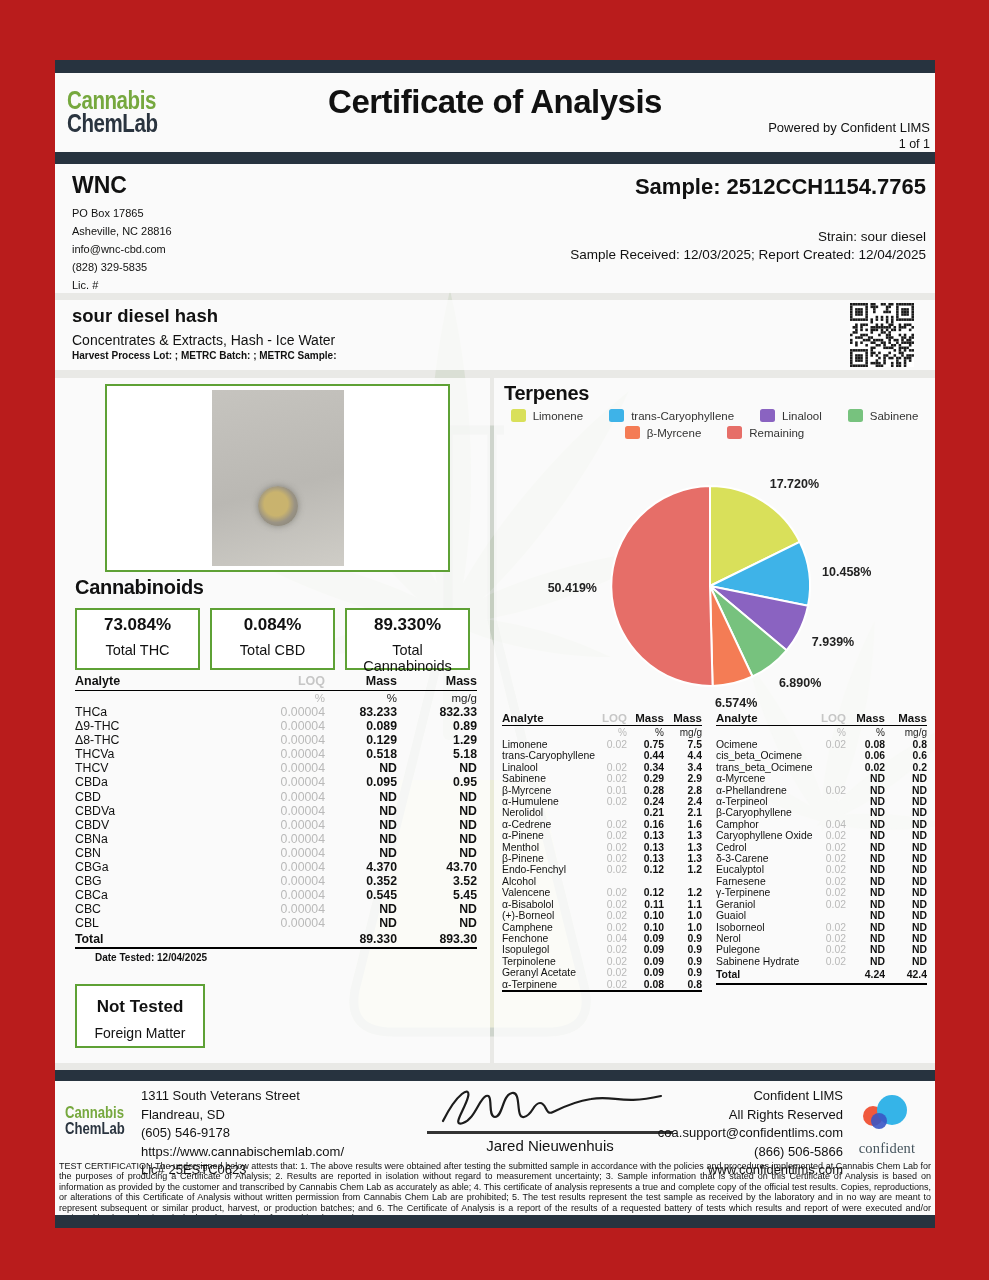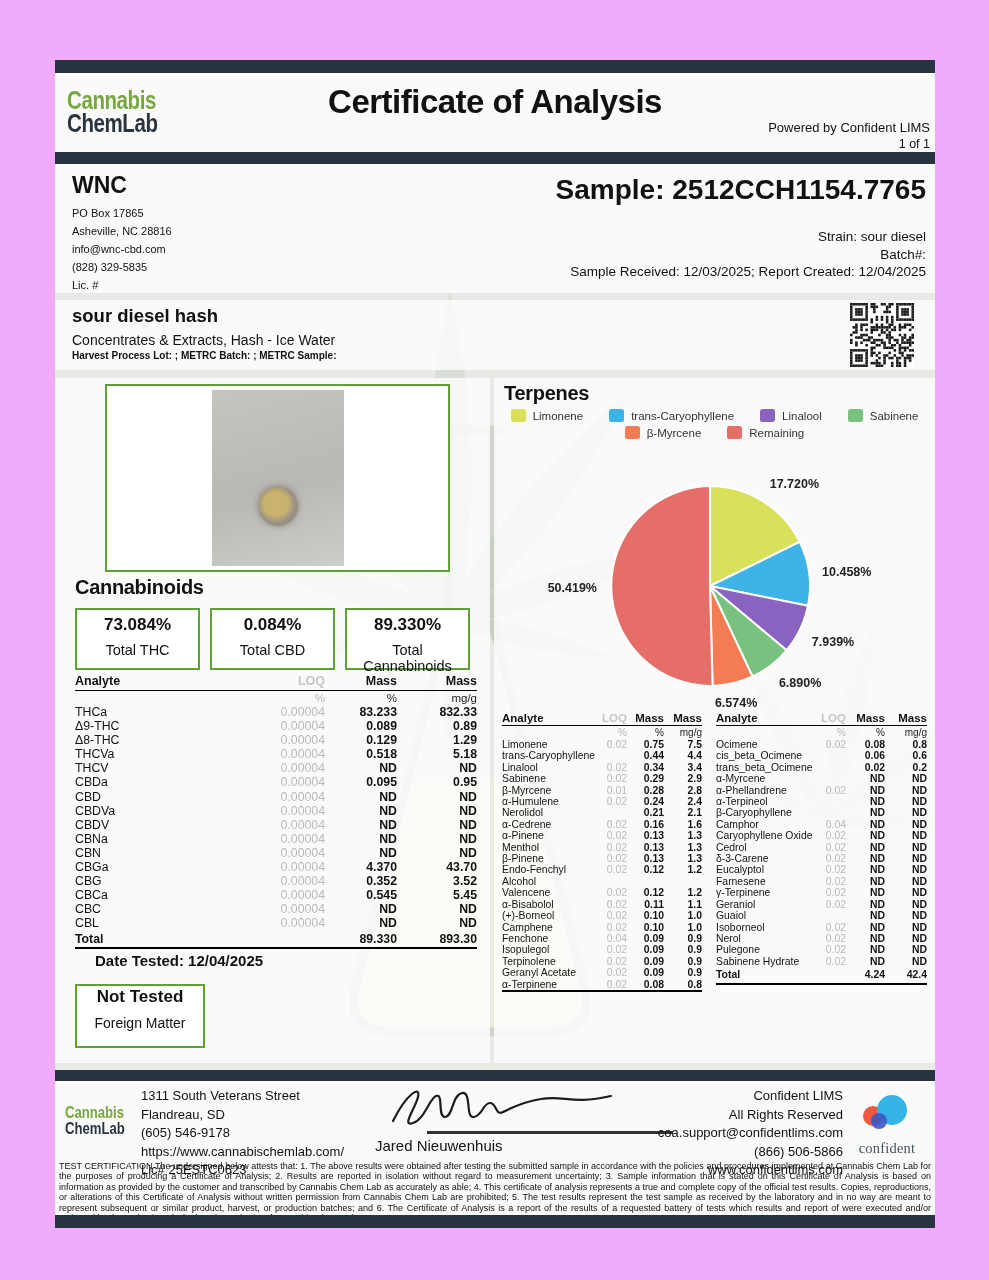--- a/index.html
+++ b/index.html
@@ -1,36 +1,36 @@
 <!DOCTYPE html>
 <html><head>
 <meta charset="utf-8">
 <style>
   html,body{margin:0;padding:0;background:#ffffff;}
   body{font-family:"Liberation Sans",sans-serif;color:#111;}
-  .page{position:relative;width:989px;height:1280px;background:#f0abfc;overflow:hidden;}
+  .page{position:relative;width:989px;height:1280px;background:#b91c1c;overflow:hidden;}
   .wrap{position:absolute;left:55px;top:60px;width:880px;height:1168px;background:#e9e9e6;}
   .bar{position:absolute;left:0;width:880px;background:#27333f;z-index:3;}
   .card{position:absolute;background:rgba(255,255,255,0.78);z-index:2;}
   .wm{position:absolute;left:0;top:0;width:880px;height:1168px;z-index:1;pointer-events:none;}
 
   
   .card.hd{left:0;top:13px;width:880px;height:79px;}
   .logo{position:absolute;left:12px;top:16px;line-height:23px;font-size:25px;font-weight:700;transform:scaleX(.82);transform-origin:left center;letter-spacing:-.5px;}
   .logo .l1{color:#76a83e;}
   .logo .l2{color:#2a343f;}
   .coa-title{position:absolute;left:0;right:0;top:10px;text-align:center;font-size:33px;font-weight:700;letter-spacing:-.5px;}
   .powered{position:absolute;right:5px;top:47px;font-size:13px;text-align:right;}
   .pageno{position:absolute;right:5px;top:64px;font-size:12.5px;text-align:right;}
 
   
   .card.client{left:0;top:104px;width:880px;height:129px;}
   .client-name{position:absolute;left:17px;top:8px;font-size:23px;font-weight:700;text-align:right;}
   .client-lines{position:absolute;left:17px;top:40px;font-size:11px;line-height:18px;}
-  .sample-id{position:absolute;right:9px;top:10px;font-size:28px;font-weight:700;}
+  .sample-id{position:absolute;right:9px;top:10px;font-size:22px;font-weight:700;}
   .sample-meta{position:absolute;right:9px;top:64px;font-size:13.5px;line-height:17.5px;text-align:right;}
 
   
   .card.product{left:0;top:240px;width:880px;height:70px;}
   .prod-name{position:absolute;left:17px;top:5px;font-size:18.5px;font-weight:700;}
   .prod-cat{position:absolute;left:17px;top:32px;font-size:14px;}
   .prod-metrc{position:absolute;left:17px;top:50px;font-size:10px;font-weight:700;}
   .qr{position:absolute;right:21px;top:3px;width:64px;height:64px;background:#fff;}
 
   
@@ -58,23 +58,23 @@
   .c-loq{text-align:right;color:#b9b9b9;}
   .c-pct,.c-mg{text-align:right;font-weight:700;}
   .thead .c-loq{color:#c6c6c6;}
   .cantable .c-loq{width:110px;}
   .cantable .c-pct{width:72px;}
   .cantable .c-mg{width:80px;}
   .cantable .trow{line-height:14.1px;}
   .cantable .tunits{font-size:11.5px;}
   .ttotal{font-weight:700;border-bottom:2.5px solid #000;line-height:16px;}
   .ttotal .c-name,.ttotal .c-pct,.ttotal .c-mg{font-weight:700;color:#111;}
-  .datetested{position:absolute;left:20px;top:574px;font-size:15px;font-weight:700;padding-left:20px;}
+  .datetested{position:absolute;left:20px;top:574px;font-size:10px;font-weight:700;padding-left:20px;}
   .ntbox{position:absolute;left:20px;top:606px;width:126px;height:60px;border:2.5px solid #5ea135;background:#fff;text-align:center;}
-  .ntbox .t{font-size:17px;font-weight:700;margin-top:1px;}
+  .ntbox .t{font-size:17px;font-weight:700;margin-top:11px;}
   .ntbox .s{font-size:14px;margin-top:8px;}
 
   
   .tp-title{position:absolute;left:10px;top:4px;}
   .legend{position:absolute;left:0;top:31px;width:441px;z-index:2;}
   .lrow{display:flex;justify-content:center;gap:26px;margin-bottom:4px;}
   .litem{display:flex;align-items:center;gap:7px;font-size:11.5px;color:#333;}
   .lswatch{width:15px;height:13px;border-radius:2.5px;}
   .pie-wrap{position:absolute;left:30px;top:72px;width:380px;height:262px;}
   .pie-wrap svg{overflow:visible;}
@@ -97,21 +97,21 @@
   .tright .c-pct{width:39px;}
   .tright .c-mg{width:42px;}
   .tleft .endline{border-bottom:2.5px solid #000;}
 
   
   .card.foot{left:0;top:1021px;width:880px;height:134px;}
   .flogo{position:absolute;left:10px;top:24px;line-height:16px;font-size:16px;font-weight:700;transform:scaleX(.82);transform-origin:left center;}
   .flogo .l1{color:#76a83e;}
   .flogo .l2{color:#2a343f;}
   .faddr{position:absolute;left:86px;top:6px;font-size:13px;line-height:18.6px;}
-  .fsig{position:absolute;left:320px;top:2px;width:350px;text-align:left;}
+  .fsig{position:absolute;left:320px;top:2px;width:350px;text-align:center;}
   .fsig .sigline{width:246px;height:2.5px;background:#333;margin:0 auto;}
   .fsig .nm{font-size:15px;margin-top:3px;}
   .fsig .role{font-size:15px;margin-top:3px;}
   .flims{position:absolute;right:92px;top:6px;font-size:13px;line-height:18.6px;text-align:right;}
   .fconf{position:absolute;right:12px;top:12px;width:72px;text-align:center;font-family:Liberation Serif, serif;}
   .fconf .word{font-size:14.5px;color:#44535c;margin-top:1px;letter-spacing:.2px;}
   .fineprint{position:absolute;left:4px;right:4px;top:80px;font-size:9px;line-height:10.4px;text-align:justify;color:#111;}
 </style>
 </head>
 <body>
@@ -165,21 +165,20 @@
       <div class="client-lines">
         <div>PO Box 17865</div>
         <div>Asheville, NC 28816</div>
         <div>info@wnc-cbd.com</div>
         <div>(828) 329-5835</div>
         <div>Lic. #</div>
       </div>
       <div class="sample-id">Sample: 2512CCH1154.7765</div>
       <div class="sample-meta">
         <div>Strain: sour diesel</div>
-        <div>Batch#:</div>
         <div>Sample Received: 12/03/2025; Report Created: 12/04/2025</div>
       </div>
     </div>
 
     <div class="card product">
       <div class="prod-name">sour diesel hash</div>
       <div class="prod-cat">Concentrates &amp; Extracts, Hash - Ice Water</div>
       <div class="prod-metrc">Harvest Process Lot: ; METRC Batch: ; METRC Sample:</div>
       <svg class="qr" id="qr" viewBox="0 0 25 25">
           <rect x="8" y="0" width="1" height="1" fill="#1a1a1a"></rect>

